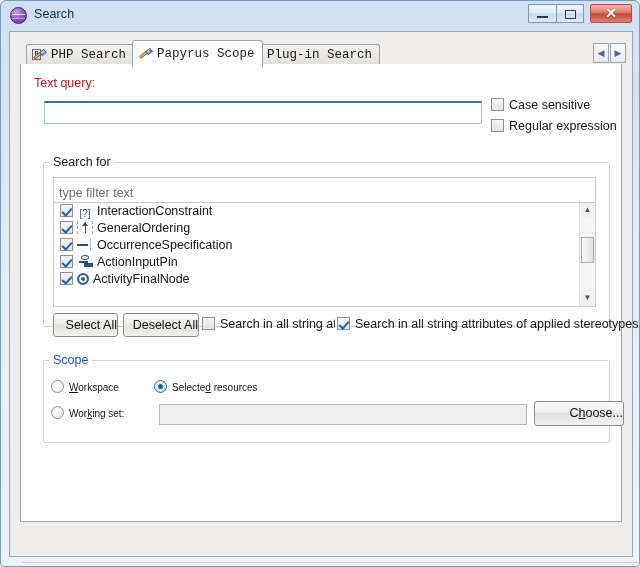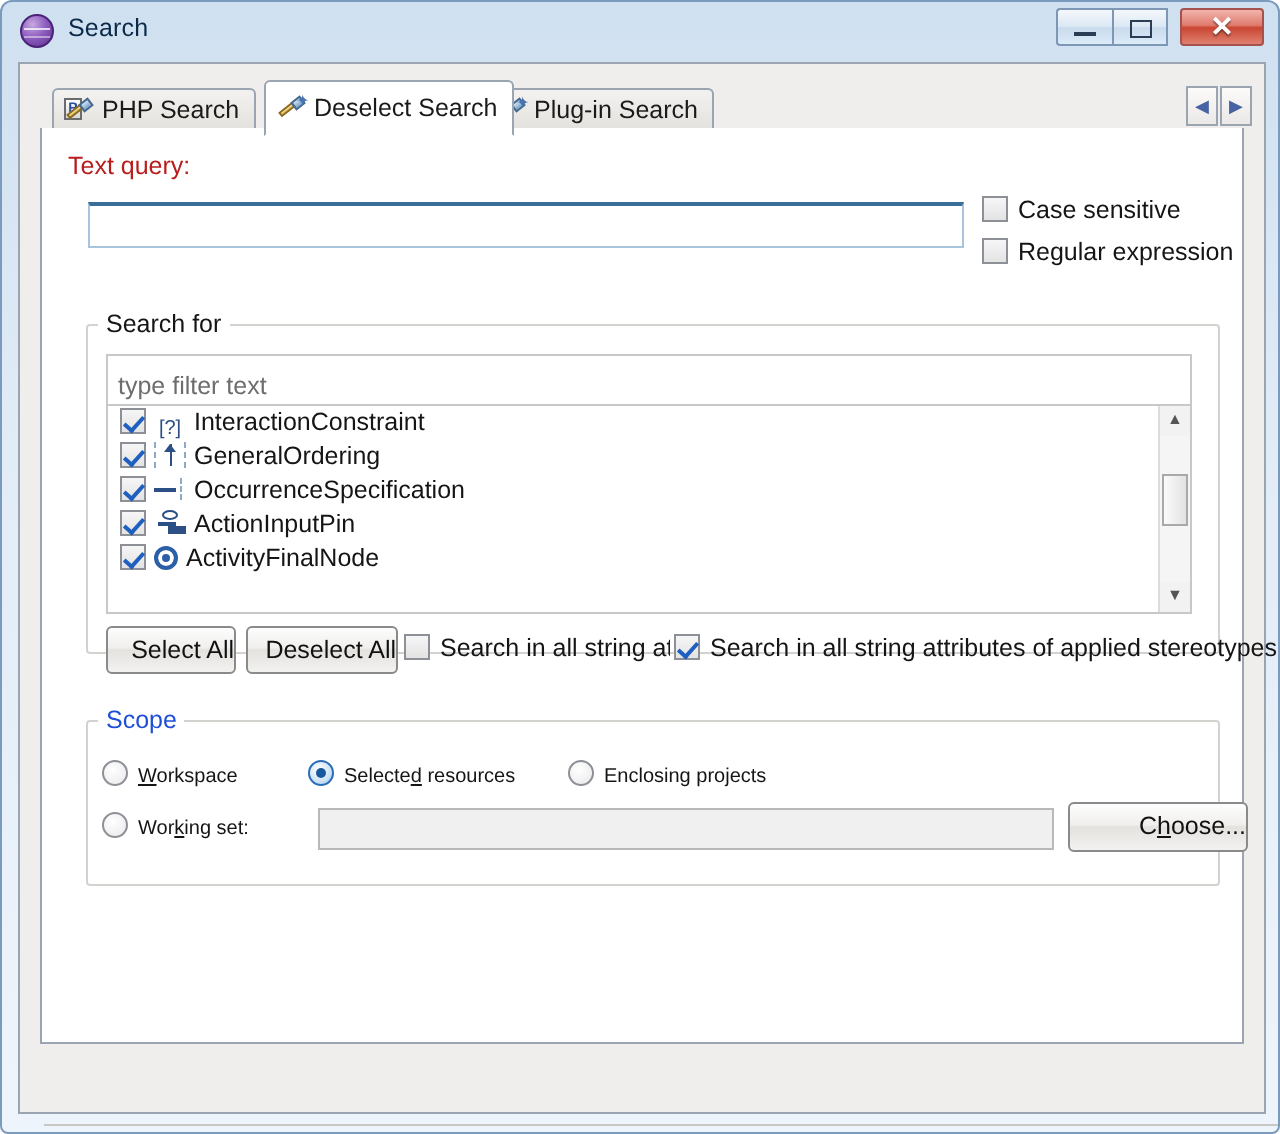--- a/index.html
+++ b/index.html
@@ -125,20 +125,21 @@
     box-sizing: border-box;
     border: 1px solid #9aa5b1;
     border-bottom: none;
     border-radius: 3px 3px 0 0;
     background: linear-gradient(to bottom, #f3f2f0 0%, #e3e1dd 100%);
     padding: 0 7px 0 24px;
     line-height: 20px;
     font-size: 12.5px;
     color: #1a1a1a;
     white-space: nowrap;
+    font-family: Liberation Mono, monospace;
   }
   .tab.active {
     top: 0; height: 28px;
     line-height: 26px;
     background: #ffffff;
     border-bottom: 1px solid #ffffff;
     z-index: 5;
     font-weight: normal;
   }
   #tab-php { left: 16px; }
@@ -579,21 +580,21 @@
       </div>
 
       <div class="tab active" id="tab-papyrus">
         <span class="tab-icon">
           <span class="wand">
             <span class="handle"></span>
               <span class="tip"></span>
               <span class="star">✦</span>
           </span>
         </span>
-        <span>Deselect Search</span>
+        <span>Papyrus Scope</span>
       </div>
 
       <div class="tab" id="tab-plugin">
         <span class="tab-icon">
           <span class="wand">
             <span class="handle"></span>
               <span class="tip"></span>
               <span class="star">✦</span>
           </span>
         </span>
@@ -667,23 +668,20 @@
 
       <fieldset id="group-scope"></fieldset>
       <div id="group-scope-title">Scope</div>
 
       <div class="radio-row" id="radio-workspace">
         <span class="radio"></span><span><u>W</u>orkspace</span>
       </div>
       <div class="radio-row" id="radio-selected">
         <span class="radio selected"></span><span>Selecte<u>d</u> resources</span>
       </div>
-      <div class="radio-row" id="radio-enclosing">
-        <span class="radio"></span><span>Enclosing projects</span>
-      </div>
       <div class="radio-row" id="radio-workingset">
         <span class="radio"></span><span>Wor<u>k</u>ing set:</span>
       </div>
 
       <input id="input-working-set" type="text" readonly="" value="" style="">
 
       <div class="btn" id="btn-choose">
         <span class="btn-inner">C<u>h</u>oose...</span>
       </div>
 

